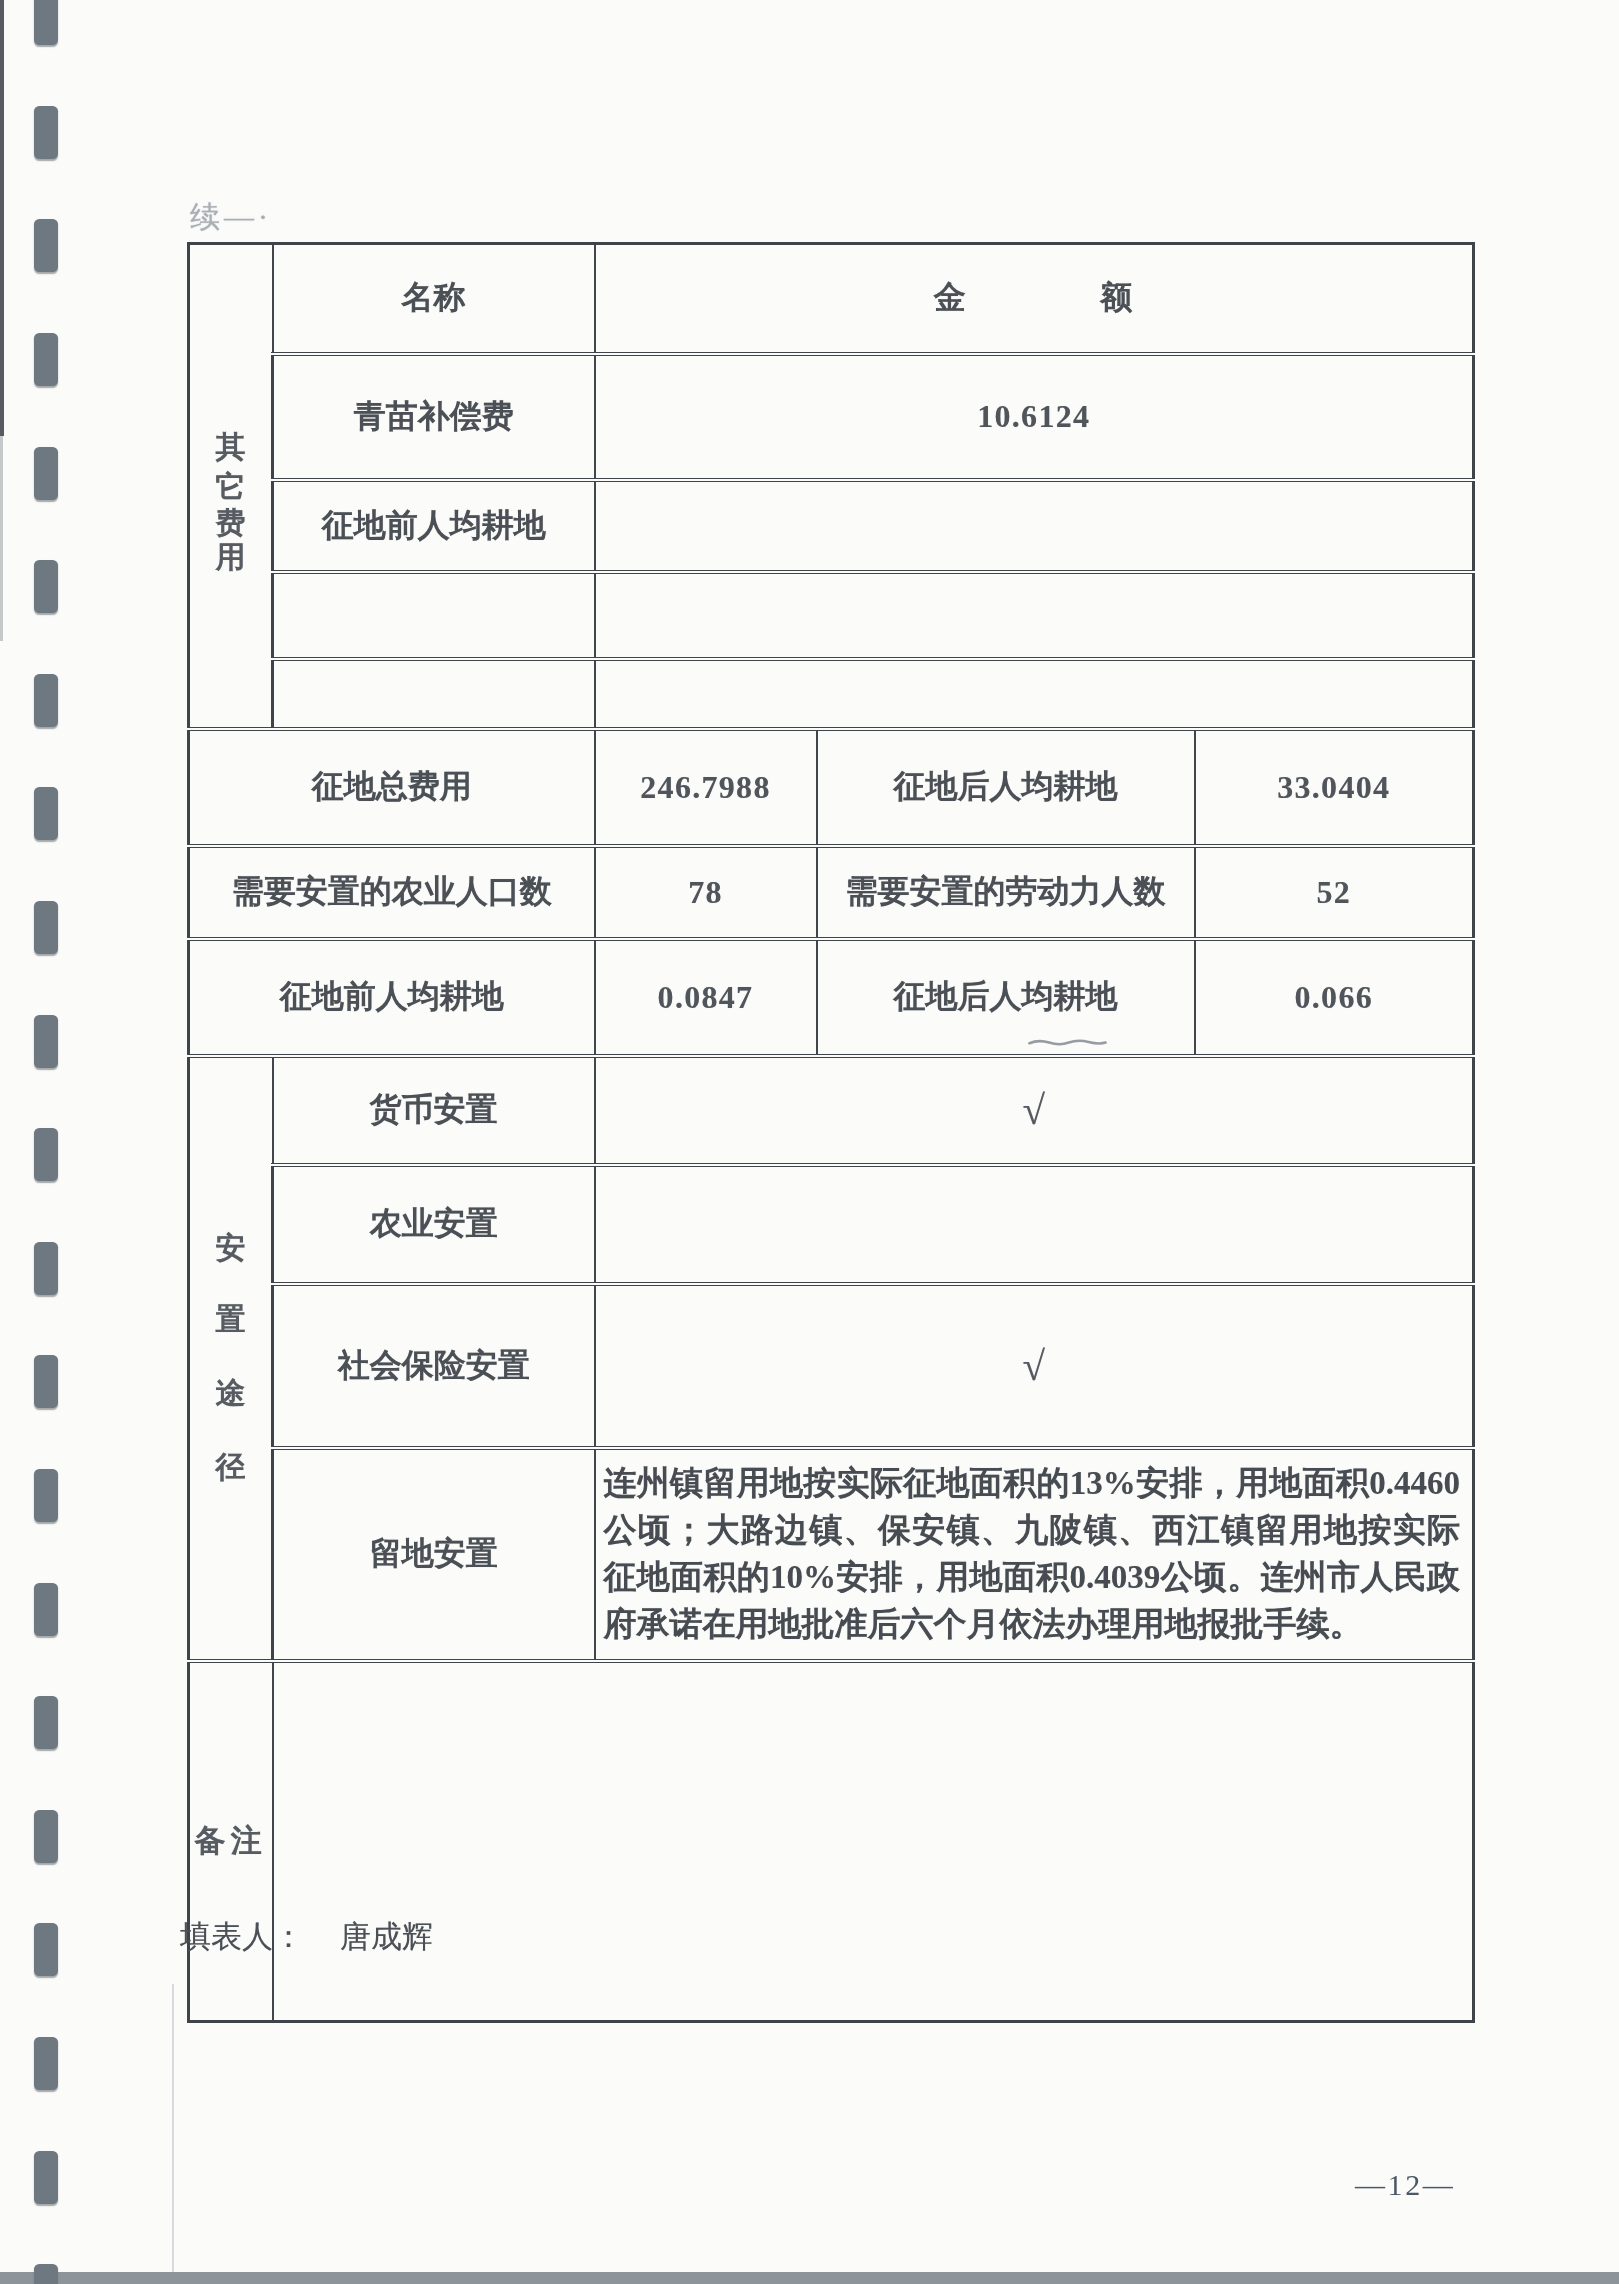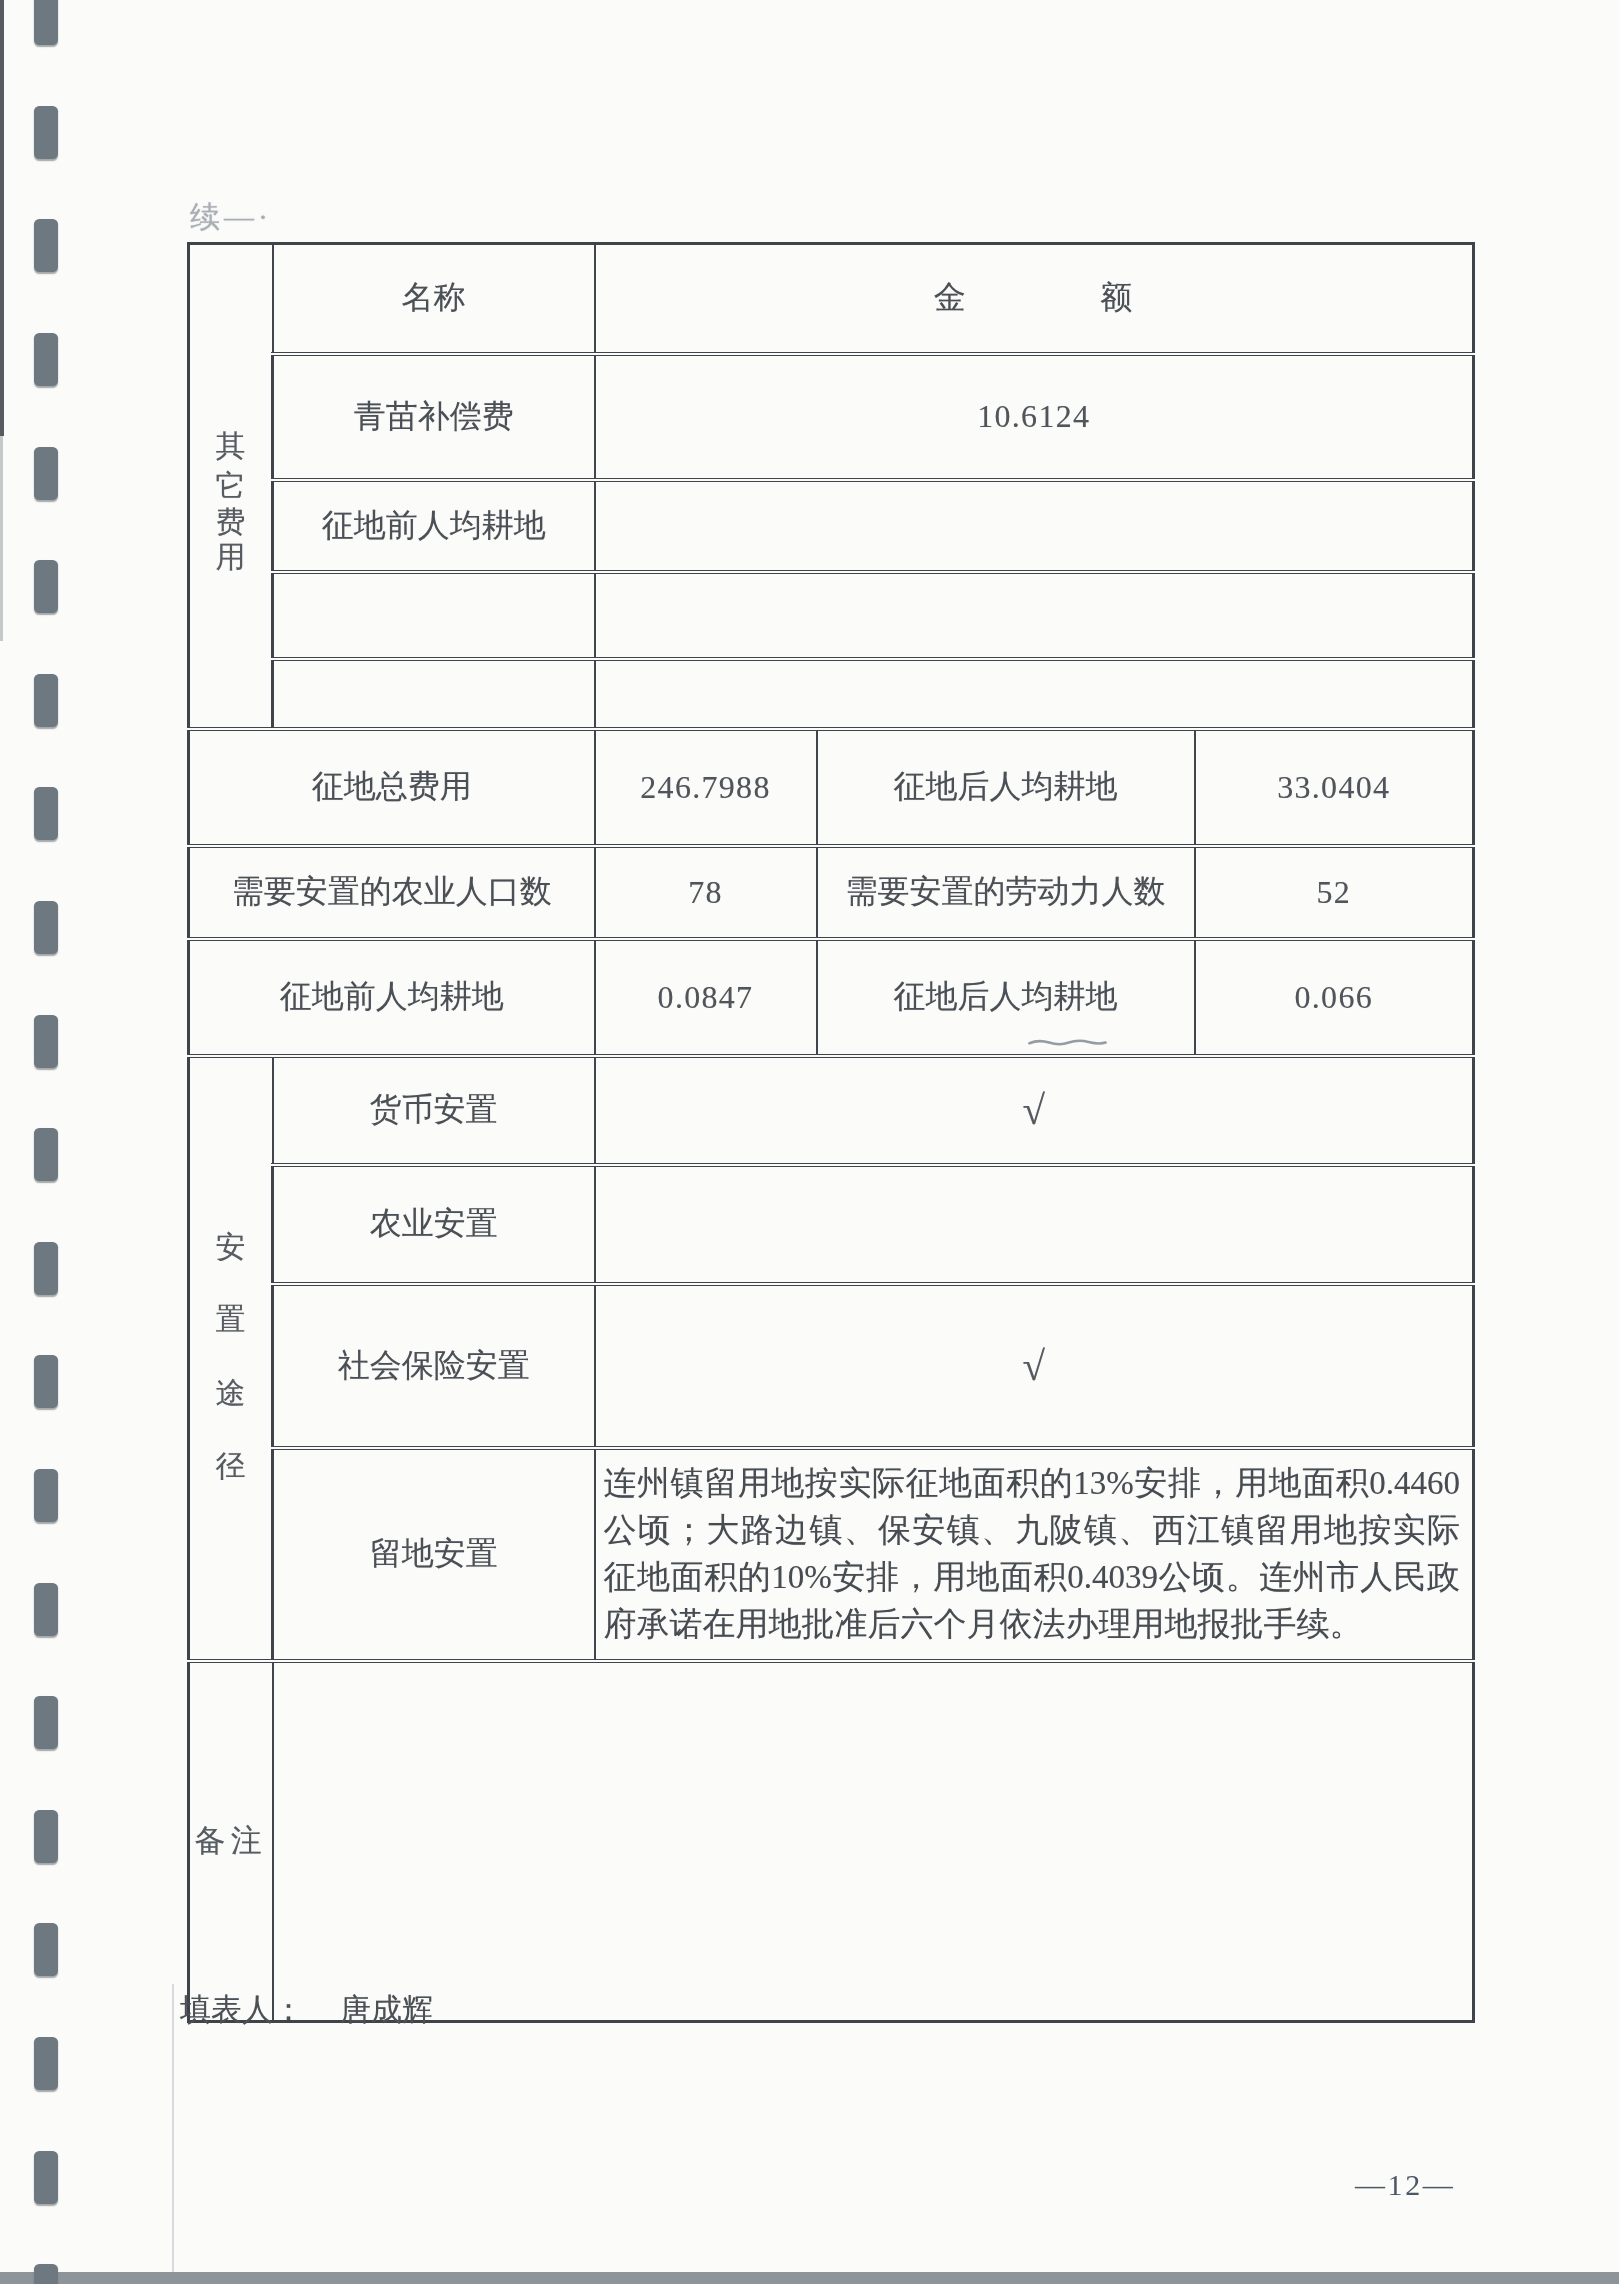--- a/index.html
+++ b/index.html
@@ -12,38 +12,38 @@
   }
   .page{position:absolute;inset:0;}
   
   .edge-line{position:absolute;left:0;top:0;width:4px;height:436px;background:#585c60;}
   .edge-line-fade{position:absolute;left:0;top:436px;width:3.3px;height:205px;background:#9aa0a4;opacity:.55;}
   .bottom-bar{position:absolute;left:0;top:2272px;width:100%;height:12px;background:#8d959b;}
   .fold-line{position:absolute;left:172px;top:1984px;width:2px;height:289px;background:#d7dadc;}
   .hole{position:absolute;left:34px;width:24px;height:53px;background:#6e7880;border-radius:5.3px;box-shadow:0 1.3px 1.3px rgba(60,66,72,.45);}
   
   .cont-mark{position:absolute;left:190px;top:197px;font-size:30px;color:#a8aeb4;letter-spacing:4px;text-shadow:0 0 1.3px rgba(160,166,172,.6);}
-  .filler-line{position:absolute;left:180px;top:1989px;font-size:31px;color:#4b5056;text-shadow:0 0 0.7px rgba(75,80,86,.4);}
+  .filler-line{position:absolute;left:180px;top:1916px;font-size:31px;color:#4b5056;text-shadow:0 0 0.7px rgba(75,80,86,.4);}
   .filler-line .name{margin-left:36px;}
   .page-num{position:absolute;left:1355px;top:2168px;font-size:30px;color:#4d5866;letter-spacing:2.6px;}
   
   table.tbl{
     position:absolute;left:187px;top:242px;
     border-collapse:collapse;table-layout:fixed;
     width:1285px;
     font-size:32px;color:#4b5056;
     text-shadow:0 0 0.7px rgba(75,80,86,.38);
   }
   .tbl td{
     border-left:2.6px solid #41464c;
     border-right:2.6px solid #41464c;
     border-top:4.6px double #3f444a;
     border-bottom:4.6px double #3f444a;
     text-align:center;vertical-align:middle;
-    padding:0;overflow:hidden;
+    padding:0;overflow:hidden;font-weight:bold;
   }
   .tbl tr:first-child td{border-top:3.3px solid #3f444a;}
   .tbl tr:last-child td{border-bottom:3.3px solid #3f444a;}
   .tbl td:first-child{border-left:3.3px solid #3f444a;}
   .tbl td.last{border-right:3.3px solid #3f444a;}
   .vlabel{
     writing-mode:vertical-rl;text-orientation:upright;
     letter-spacing:38px;font-size:30px;color:#565c62;
     display:inline-block;line-height:1;
   }

